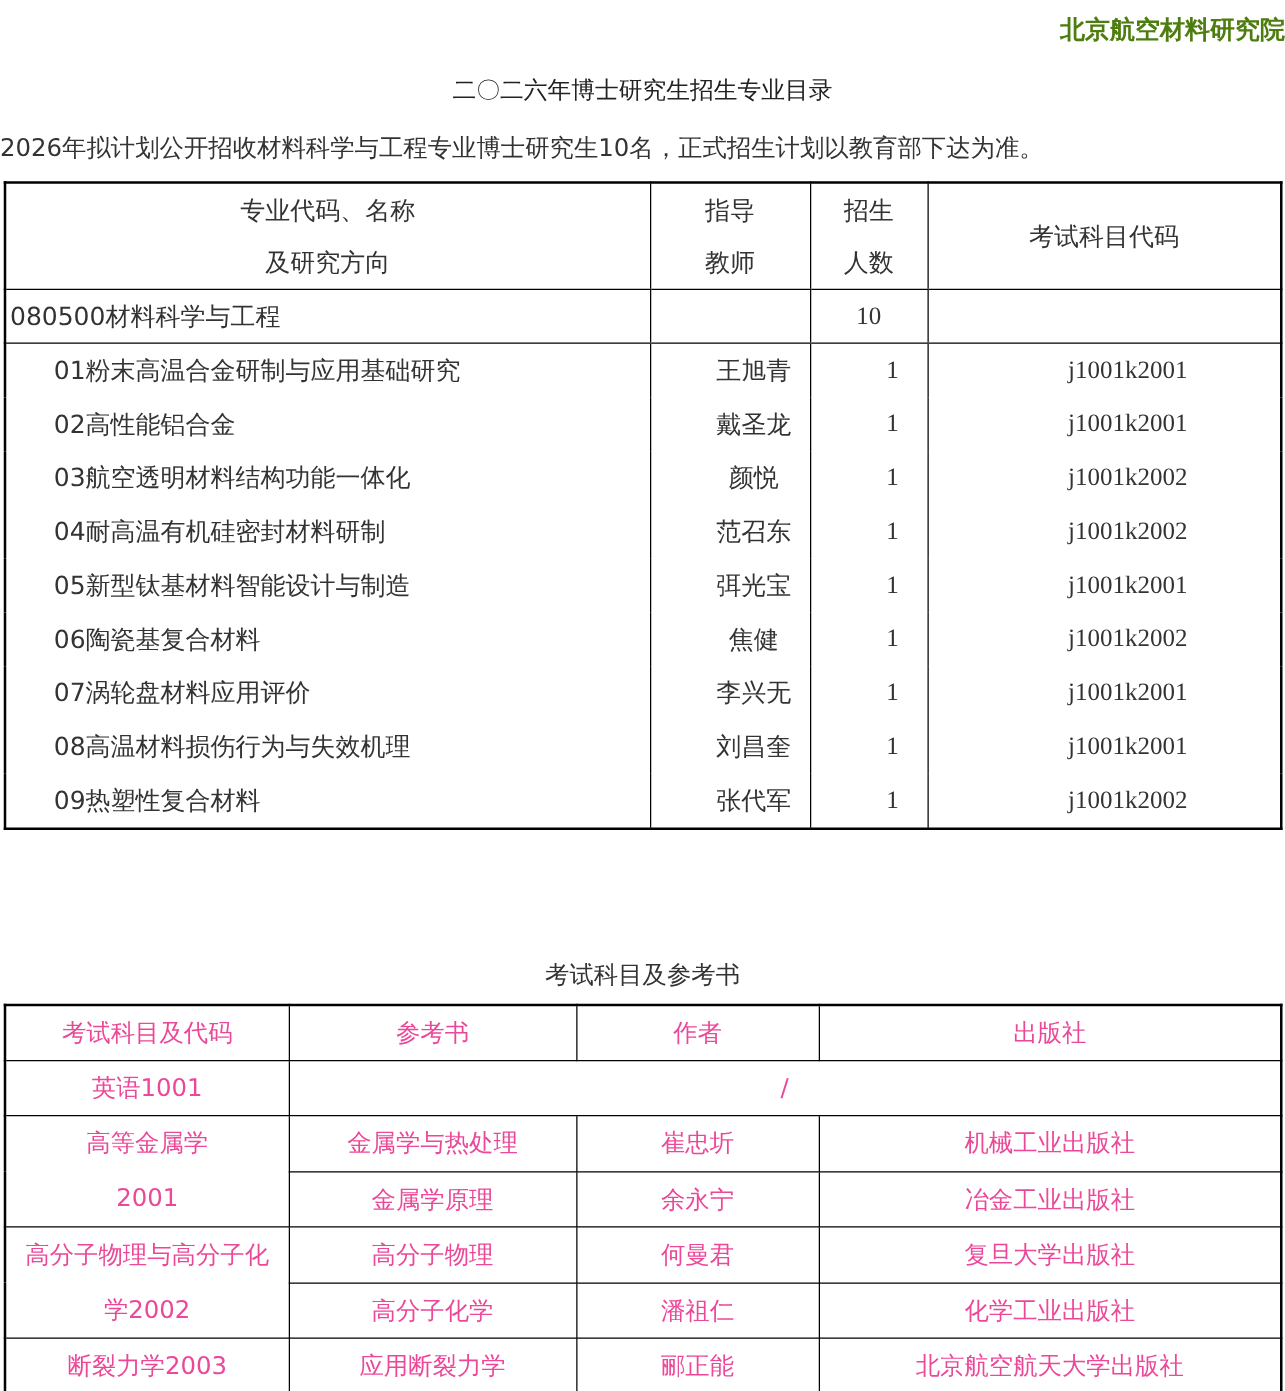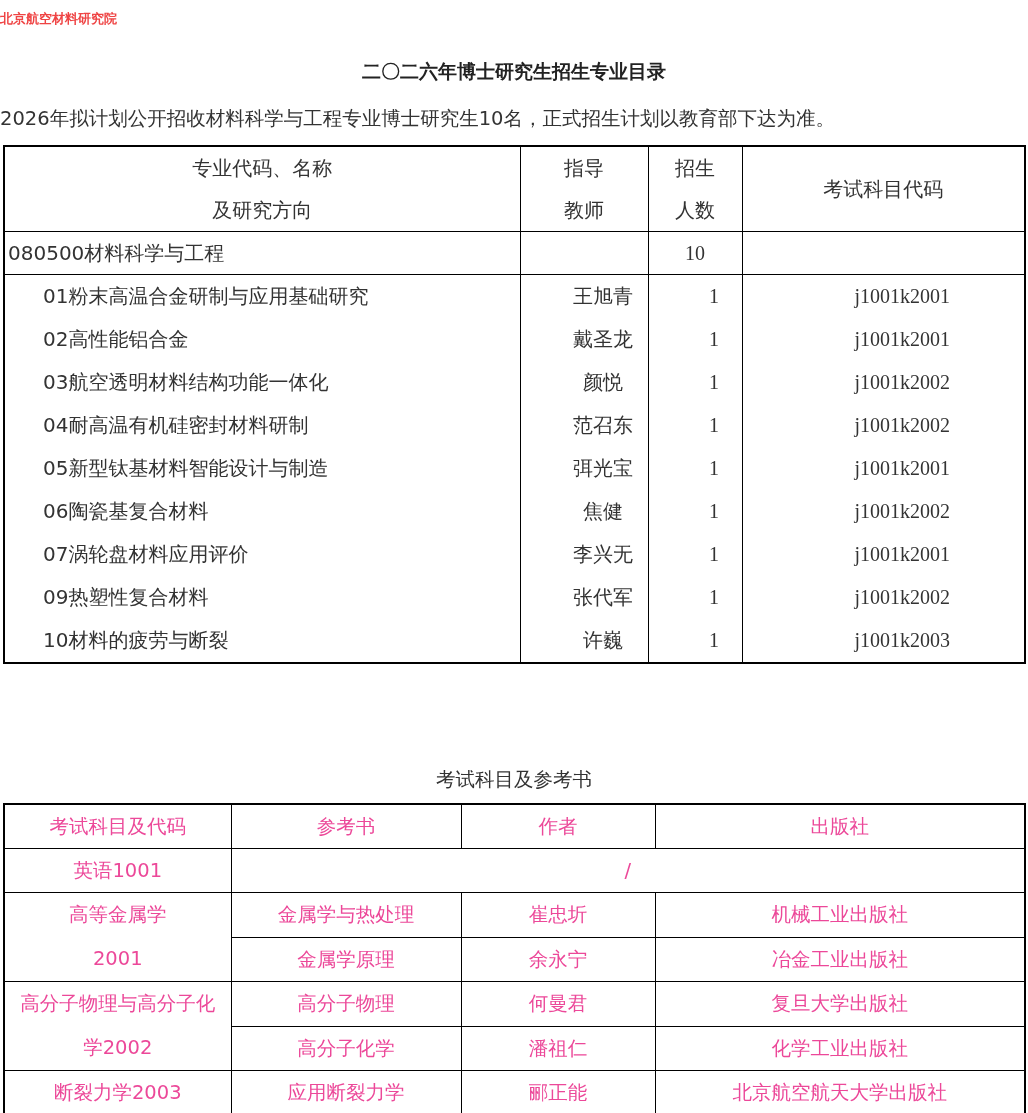--- a/index.html
+++ b/index.html
@@ -2,26 +2,26 @@
 <html><head>
   <meta charset="utf-8">
   <style>
     html, body { margin: 0; padding: 0; background: #ffffff; }
     body {
       width: 1028px; height: 1113px; overflow: hidden; position: relative;
       font-family: "DejaVu Sans", "Liberation Sans", sans-serif;
       color: #333333;
     }
     .title1 {
-      position: absolute; left: 0; top: 10px; width: 1028px; text-align: left;
-      font-size: 13px; font-weight: bold; color: #ef4444;
+      position: absolute; left: 0; top: 10px; width: 1028px; text-align: right;
+      font-size: 20px; font-weight: bold; color: #4d7c0f;
     }
     .title2 {
       position: absolute; left: 0; top: 59px; width: 1028px; text-align: center;
-      font-size: 19px; font-weight: bold; color: #222;
+      font-size: 19px; font-weight: normal; color: #222;
     }
     .intro {
       position: absolute; left: 0; top: 105px; width: 1028px; text-align: left;
       font-size: 19.5px; color: #333;
     }
     table { border-collapse: collapse; position: absolute; table-layout: fixed; }
     #t1 { left: 3px; top: 145px; width: 1021px; border: 2px solid #000; }
     #t1 td { font-size: 20px; color: #333; padding: 0; vertical-align: middle; }
     #t1 col.c1 { width: 516px; }
     #t1 col.c2 { width: 128px; }
@@ -121,30 +121,30 @@
     <td class="vline ctr">1</td>
     <td class="vline ctr">j1001k2002</td>
   </tr>
   <tr class="dir">
     <td class="left">07涡轮盘材料应用评价</td>
     <td class="vline ctr">李兴无</td>
     <td class="vline ctr">1</td>
     <td class="vline ctr">j1001k2001</td>
   </tr>
   <tr class="dir">
+    <td class="left">08高温材料损伤行为与失效机理</td>
+    <td class="vline ctr">刘昌奎</td>
+    <td class="vline ctr">1</td>
+    <td class="vline ctr">j1001k2001</td>
+  </tr>
+  <tr class="dir">
     <td class="left">09热塑性复合材料</td>
     <td class="vline ctr">张代军</td>
     <td class="vline ctr">1</td>
     <td class="vline ctr">j1001k2002</td>
-  </tr>
-  <tr class="dir">
-    <td class="left">10材料的疲劳与断裂</td>
-    <td class="vline ctr">许巍</td>
-    <td class="vline ctr">1</td>
-    <td class="vline ctr">j1001k2003</td>
   </tr>
 </tbody>
   </table>
 
 <div class="caption2">考试科目及参考书</div>
 
 <table id="t2">
   <colgroup>
       <col class="d1">
       <col class="d2">

